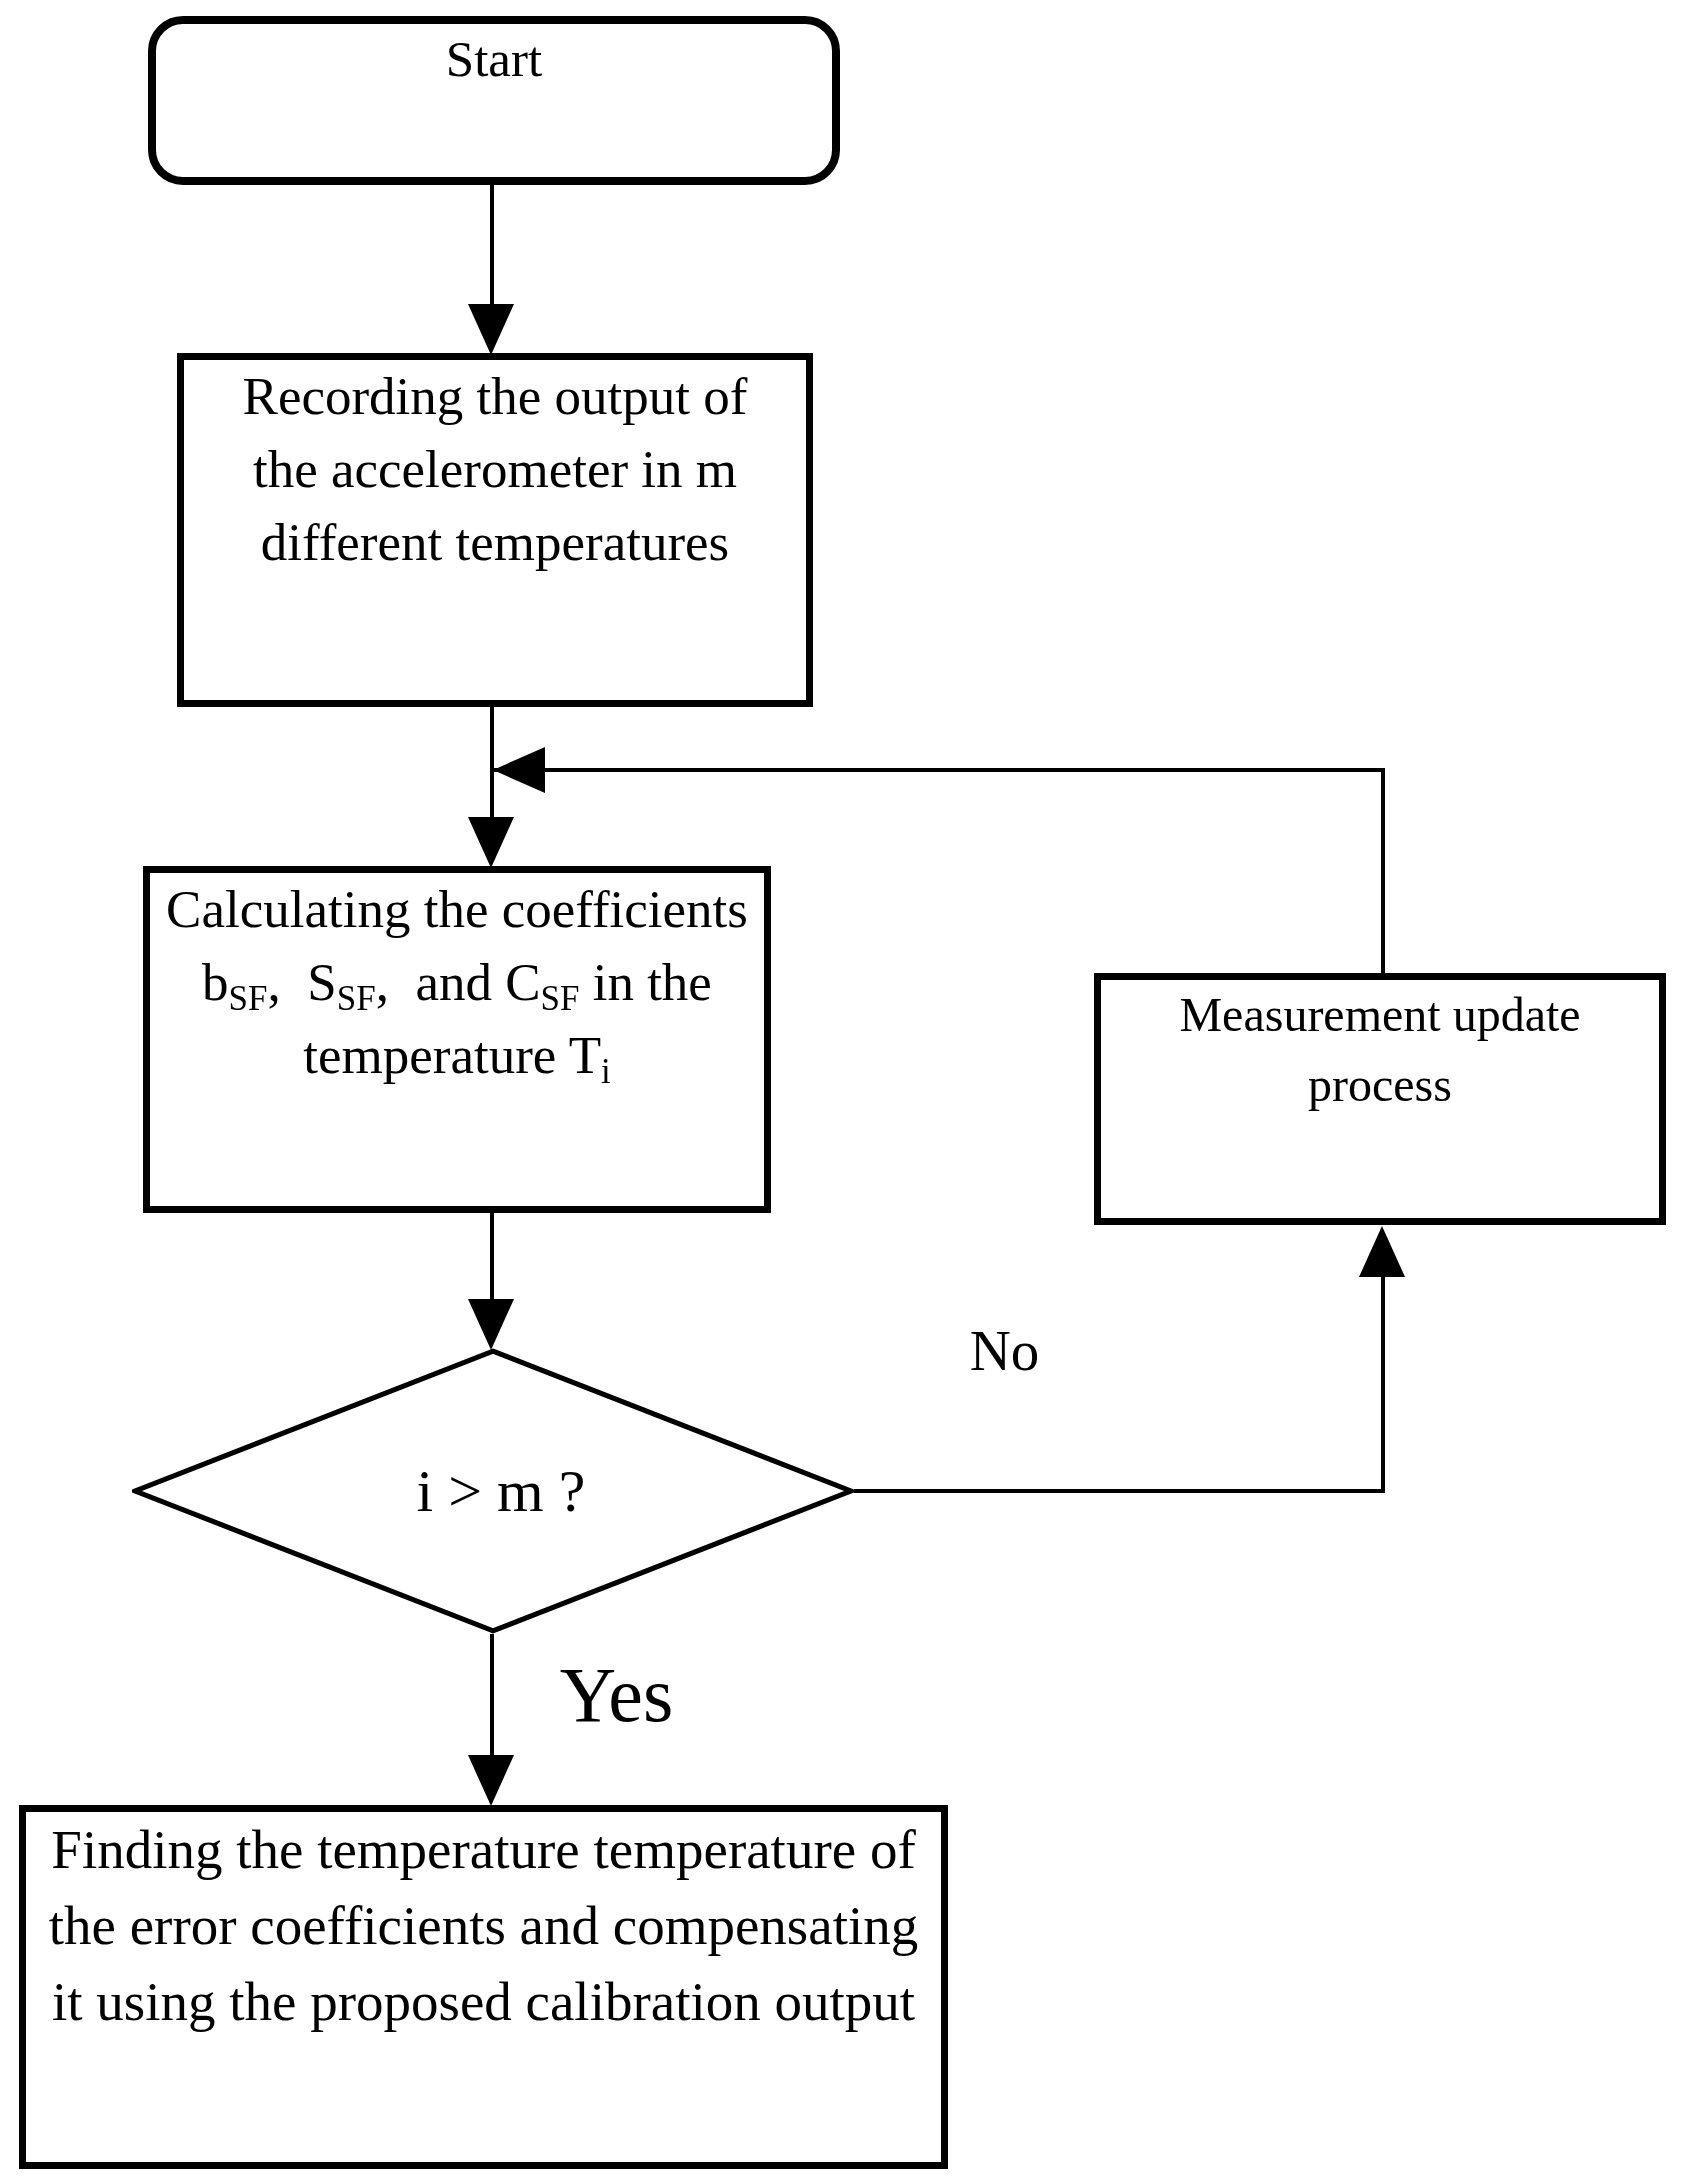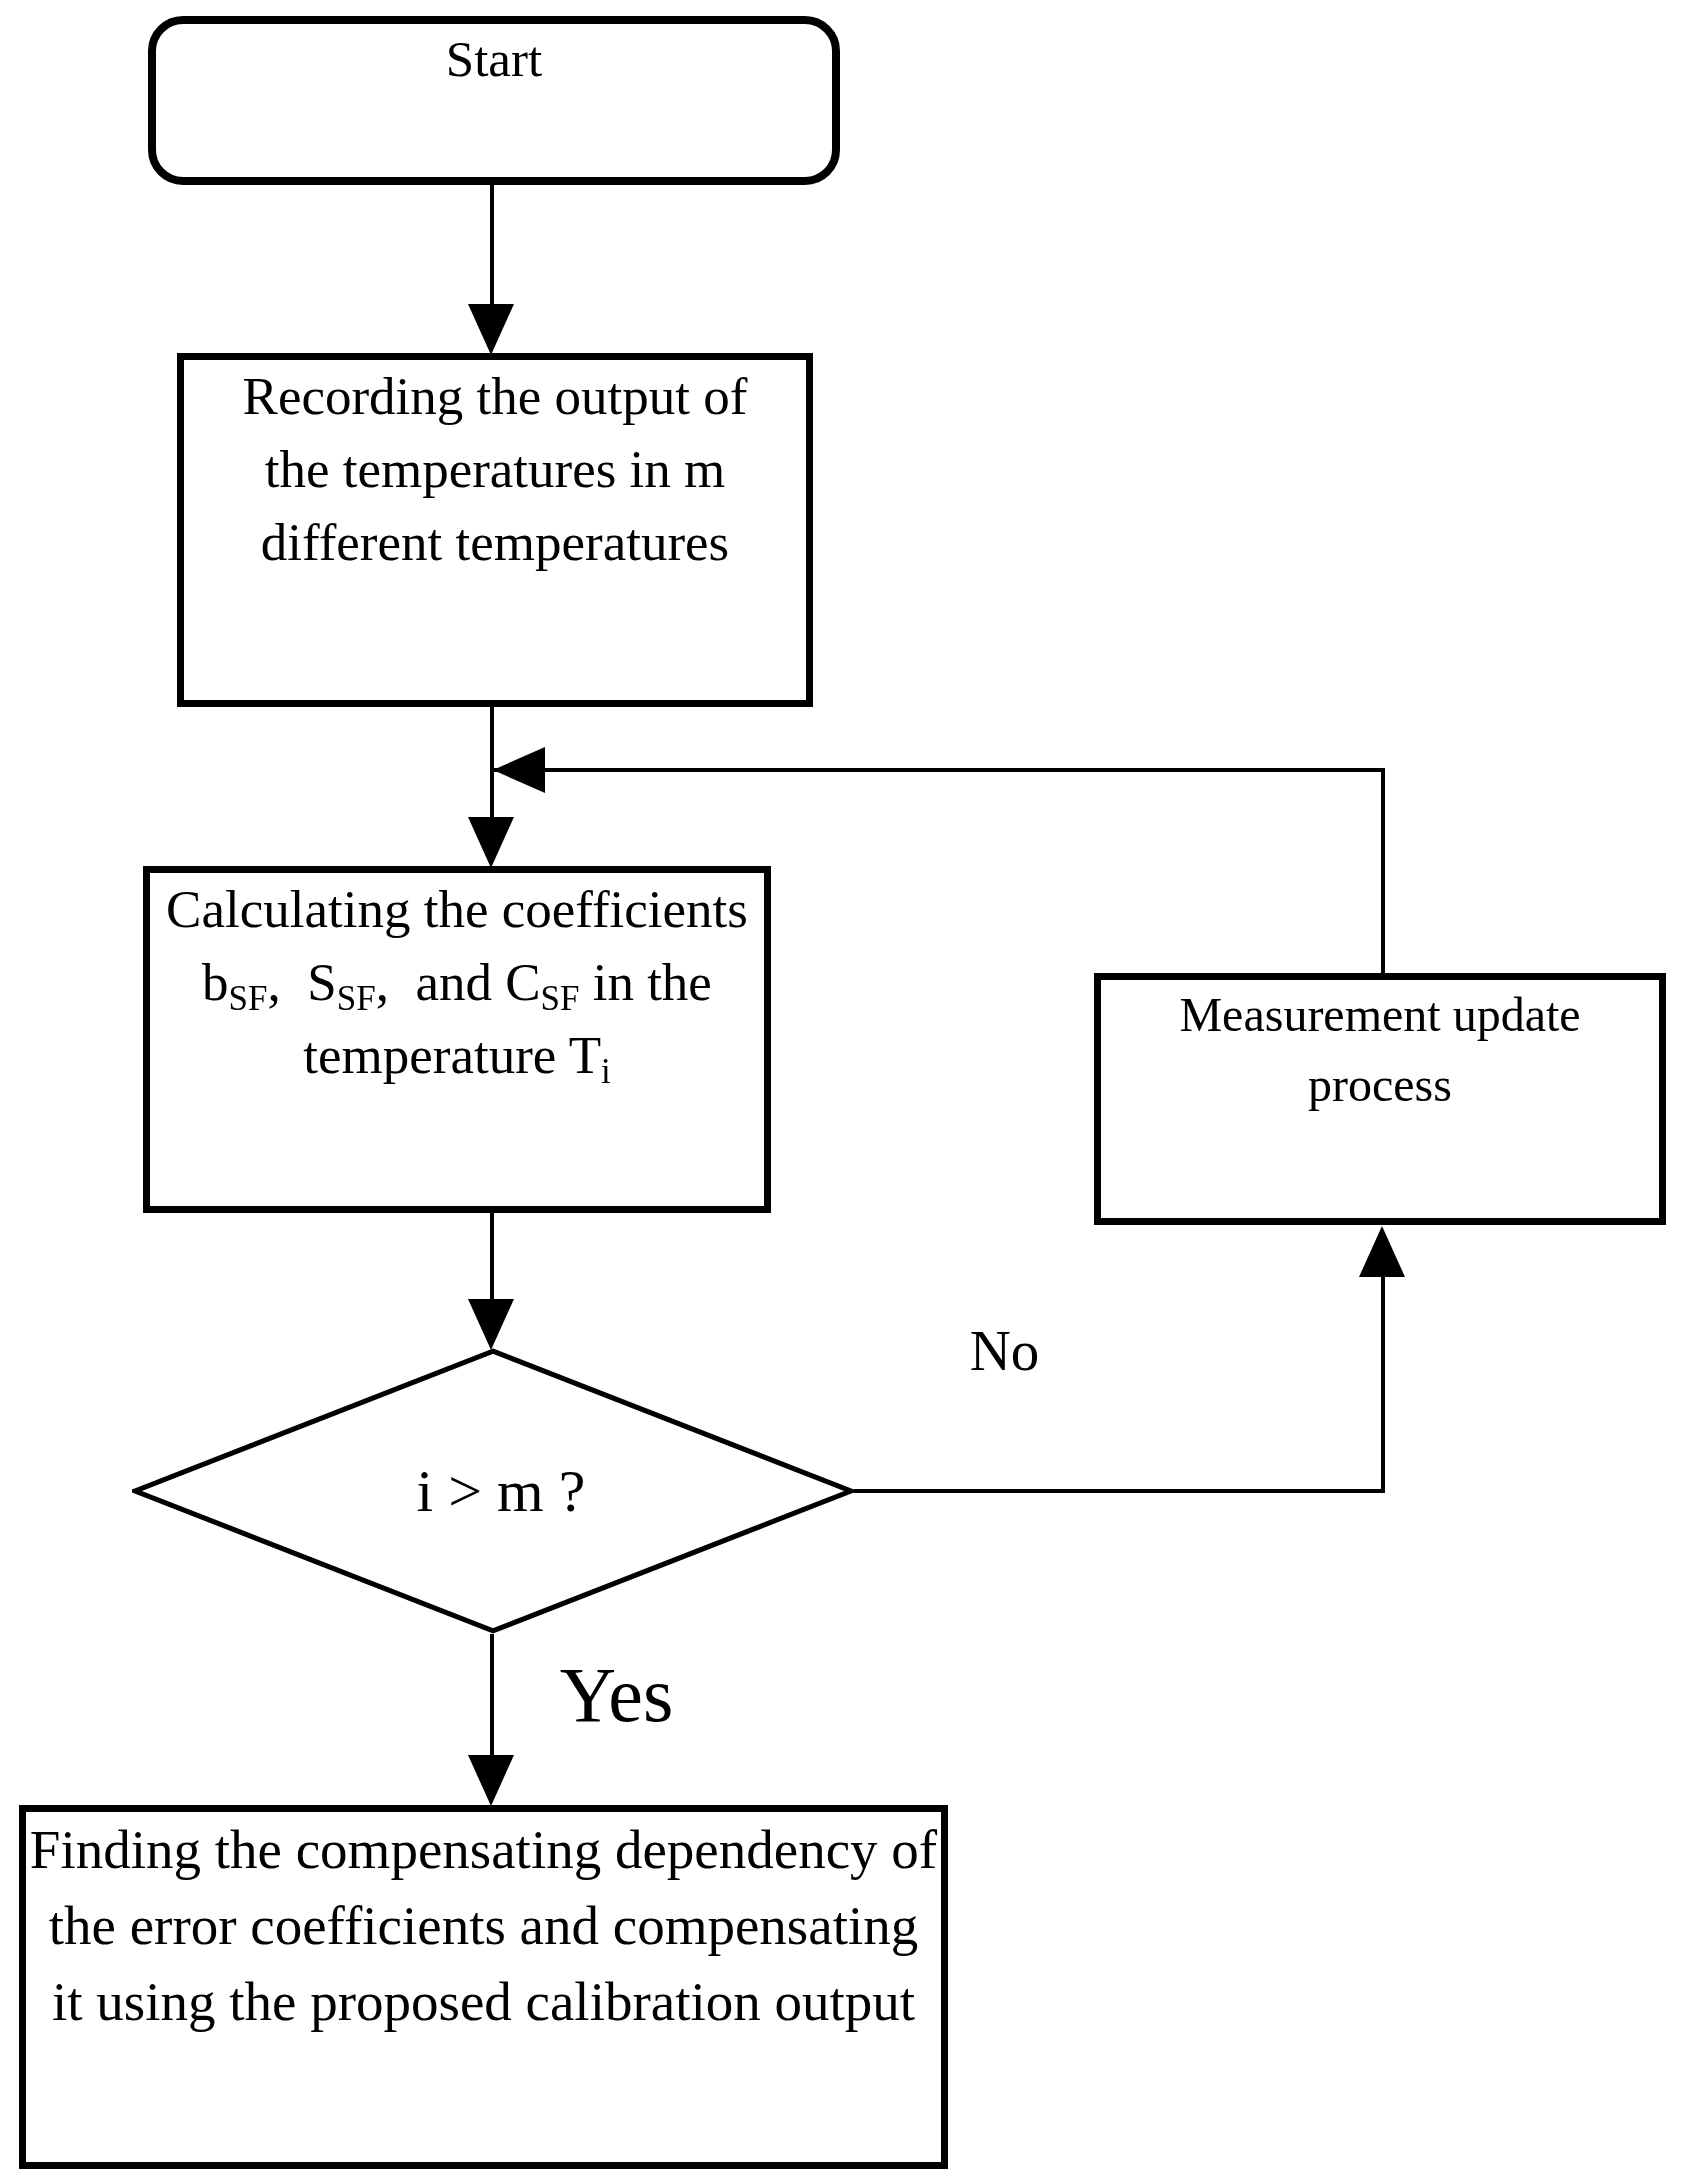--- a/index.html
+++ b/index.html
@@ -96,21 +96,21 @@
   <div class="arrow down" id="arrow-into-decision"></div>
   <div class="arrow up" id="arrow-into-measurement"></div>
   <div class="arrow down" id="arrow-into-finding"></div>
 
   <div class="node" id="start-node">
     <div class="line">Start</div>
   </div>
 
   <div class="node" id="recording-node">
     <div class="line">Recording the output of</div>
-    <div class="line">the temperatures in m</div>
+    <div class="line">the accelerometer in m</div>
     <div class="line">different temperatures</div>
   </div>
 
   <div class="node" id="calculating-node">
     <div class="line">Calculating the coefficients</div>
     <div class="line"><span>b</span><sub>SF</sub><span>,&nbsp; S</span><sub>SF</sub><span>,&nbsp; and C</span><sub>SF</sub><span> in the</span></div>
     <div class="line"><span>temperature T</span><sub>i</sub></div>
   </div>
 
   <div class="node" id="measurement-node">
@@ -122,19 +122,19 @@
     <svg width="722" height="286" viewBox="0 0 1136 450">
       <polygon points="568,5 1131,225 568,445 5,225" fill="#ffffff" stroke="#000000" stroke-width="8"></polygon>
     </svg>
     <div id="decision-label">i &gt; m ?</div>
   </div>
 
   <div class="branch-label" id="no-label">No</div>
   <div class="branch-label" id="yes-label">Yes</div>
 
   <div class="node" id="finding-node">
-    <div class="line">Finding the compensating dependency of</div>
+    <div class="line">Finding the temperature temperature of</div>
     <div class="line">the error coefficients and compensating</div>
     <div class="line">it using the proposed calibration output</div>
   </div>
 
 </div>
 
 
 </body></html>

